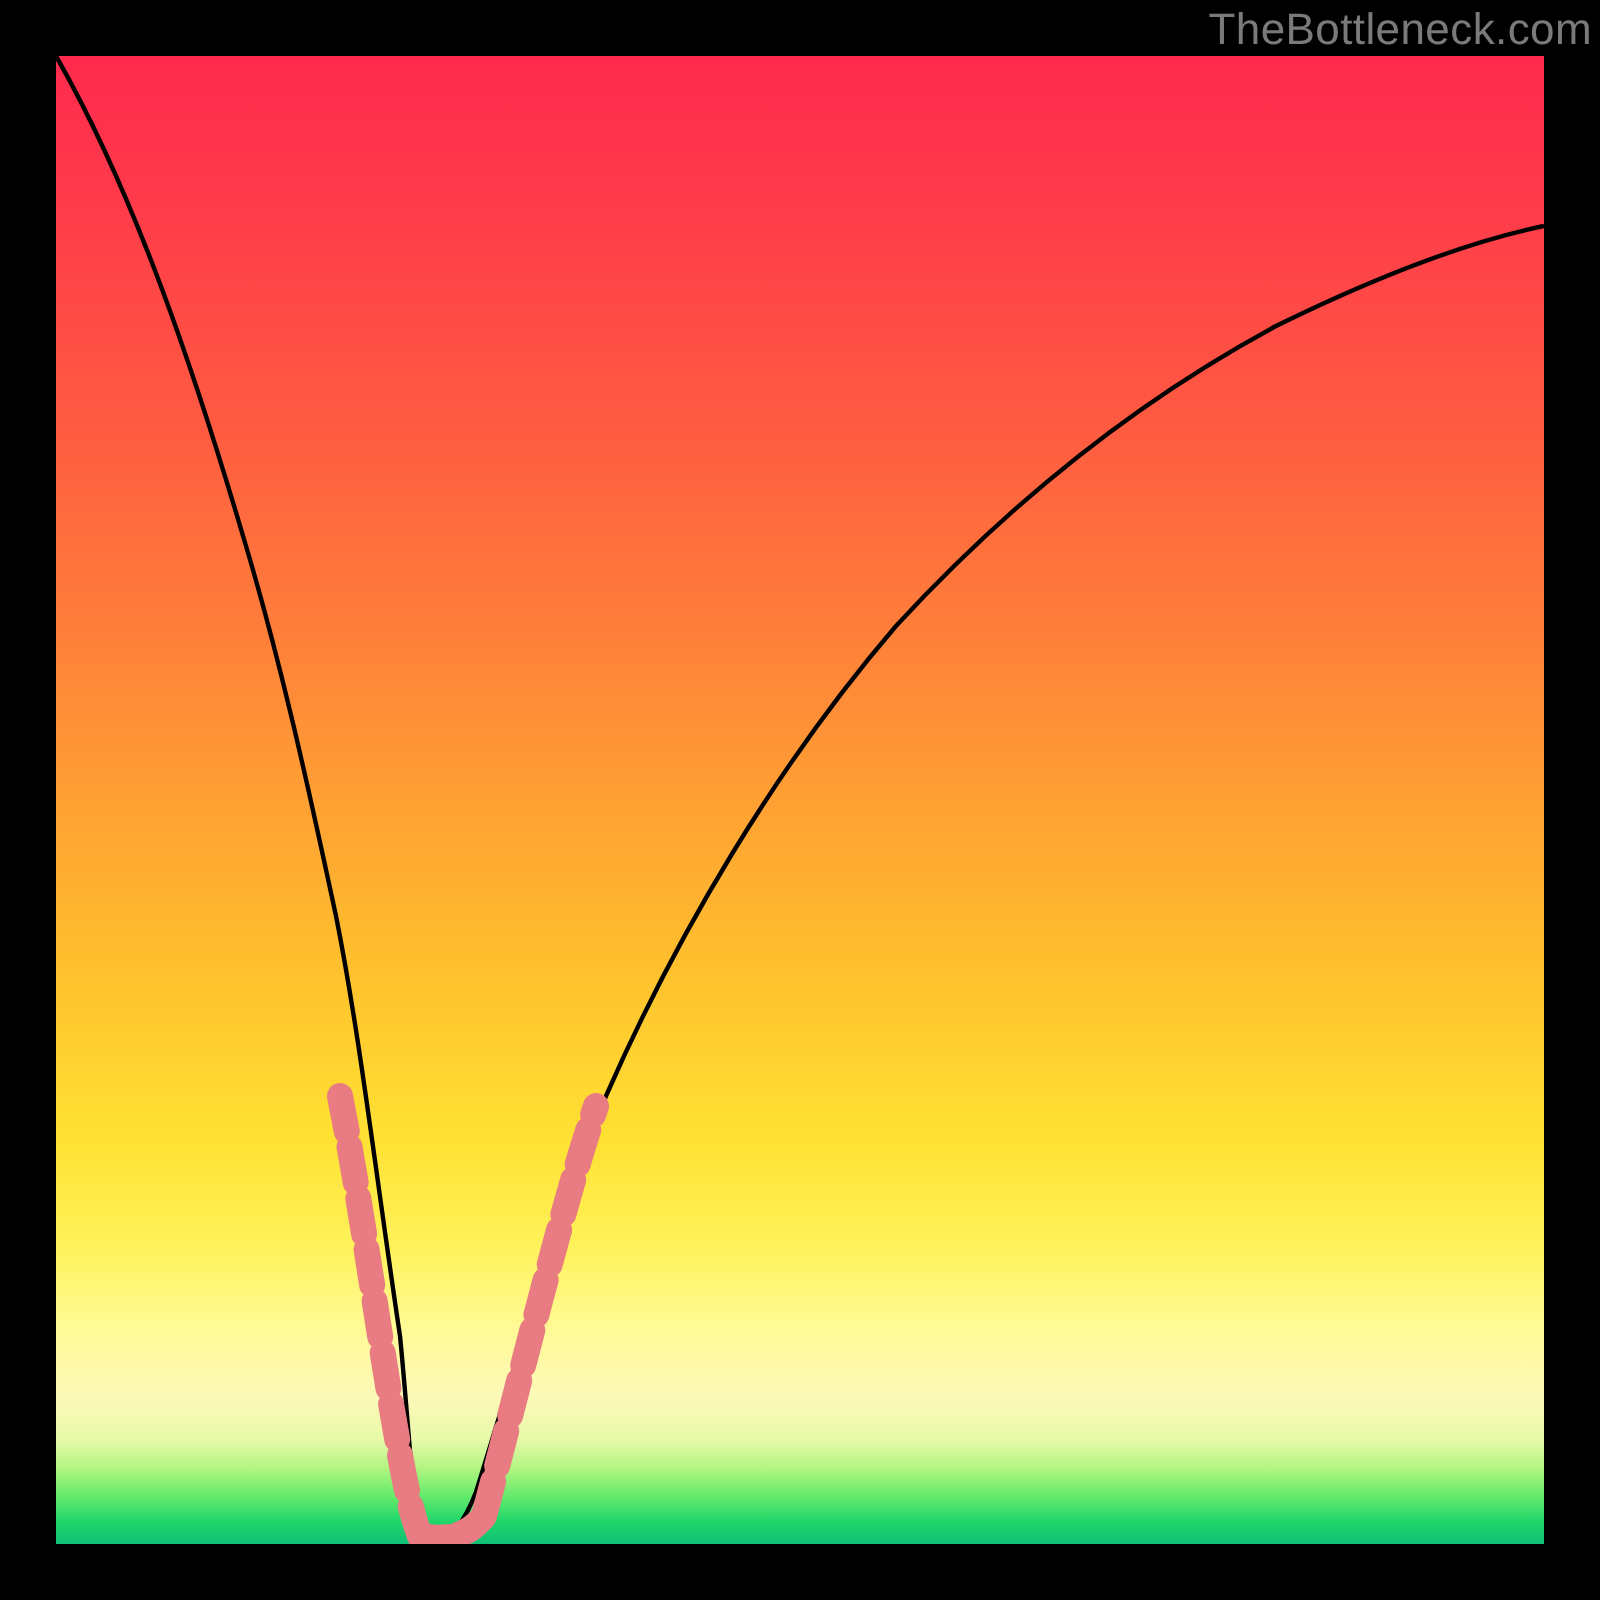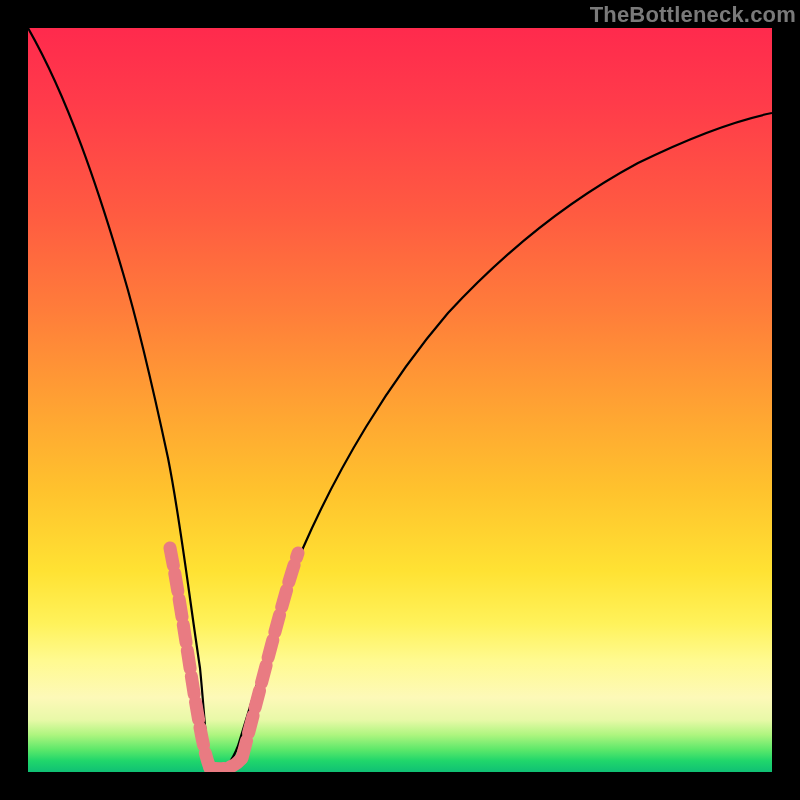--- a/index.html
+++ b/index.html
@@ -44,21 +44,21 @@
         #20d66b 98.5%,
         #0fc074 100%
       );
   }
   .watermark {
     position: absolute;
     top: 2px;
     right: 4px;
     color: #7a7a7a;
     font-size: 22px;
-    font-weight: 700;
+    font-weight: 400;
     letter-spacing: 0.2px;
     user-select: none;
   }
   svg.curve {
     position: absolute;
     left: 0;
     top: 0;
     width: 744px;
     height: 744px;
     pointer-events: none;

